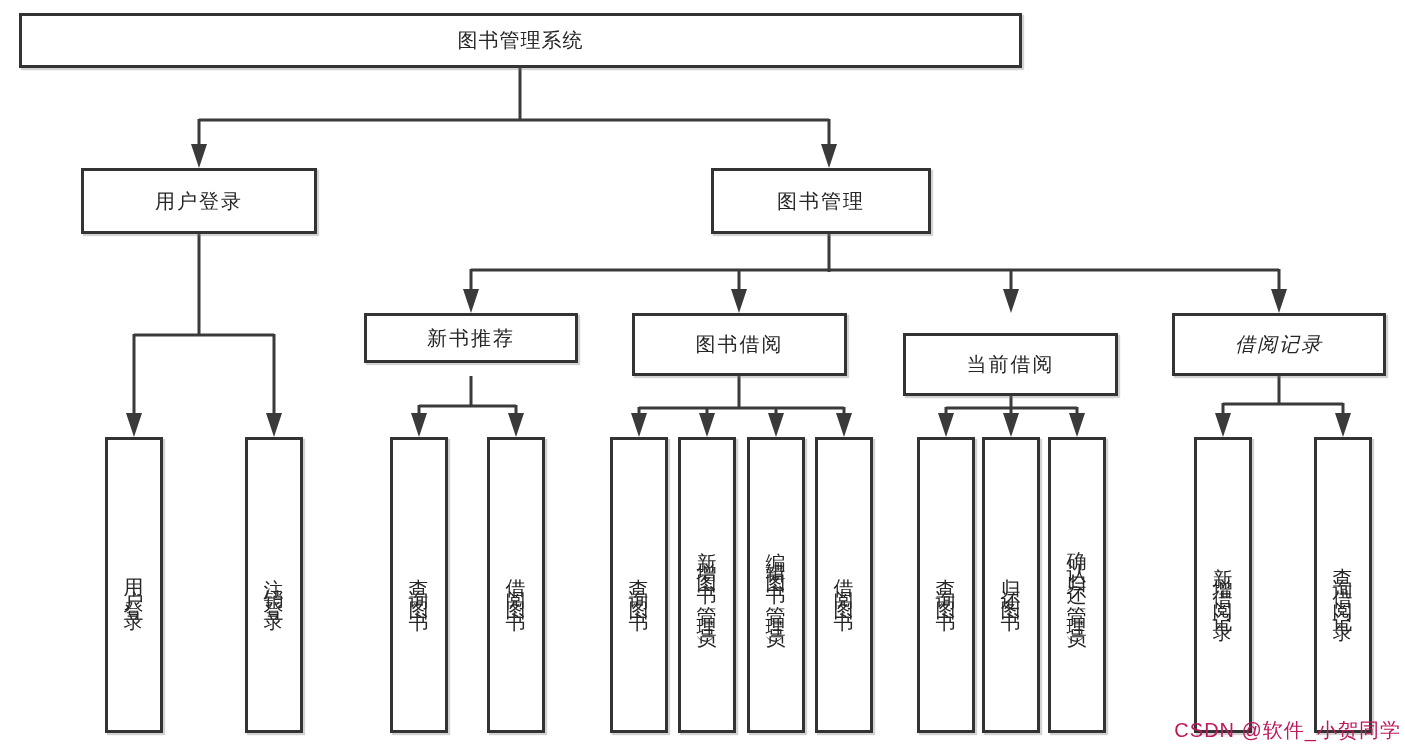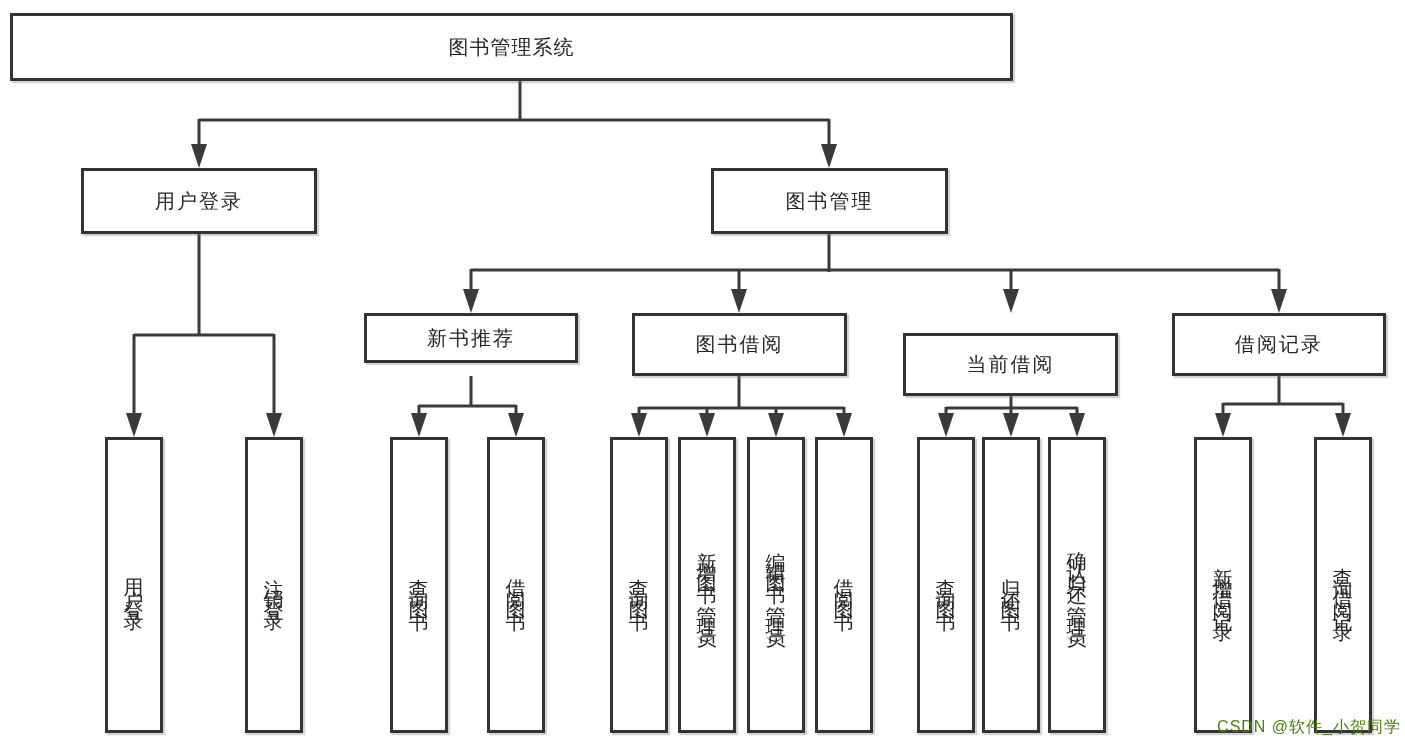--- a/index.html
+++ b/index.html
@@ -41,23 +41,23 @@
     writing-mode: vertical-rl;
     text-orientation: mixed;
     font-size: 20px;
     line-height: 1;
     letter-spacing: 11px;
   }
   .watermark {
     position: absolute;
     right: 4px;
     top: 717px;
-    font-size: 16px;
+    font-size: 20px;
     letter-spacing: 1px;
-    color: #4d7c0f;
+    color: #be185d;
     white-space: nowrap;
   }
 </style>
 </head>
 <body>
 
 <div class="stage">
 
   <svg class="wires" viewBox="0 0 1405 747" xmlns="http://www.w3.org/2000/svg">
     <g stroke="#3a3a3a" stroke-width="3" fill="none">
@@ -95,41 +95,41 @@
       <polygon points="768,413 784,413 776,437"></polygon>
       <polygon points="836,413 852,413 844,437"></polygon>
       <polygon points="938,413 954,413 946,437"></polygon>
       <polygon points="1003,413 1019,413 1011,437"></polygon>
       <polygon points="1069,413 1085,413 1077,437"></polygon>
       <polygon points="1215,413 1231,413 1223,437"></polygon>
       <polygon points="1335,413 1351,413 1343,437"></polygon>
     </g>
   </svg>
 
-  <div class="node" style="left:10px; top:13px; width:1003px; height:68px;">
+  <div class="node" style="left:19px; top:13px; width:1003px; height:55px;">
     <span class="root-label">图书管理系统</span>
   </div>
 
   <div class="node" style="left:81px; top:168px; width:236px; height:66px;">
     <span class="h-label">用户登录</span>
   </div>
-  <div class="node" style="left:711px; top:168px; width:237px; height:66px;">
+  <div class="node" style="left:711px; top:168px; width:220px; height:66px;">
     <span class="h-label">图书管理</span>
   </div>
 
   <div class="node" style="left:364px; top:313px; width:214px; height:50px;">
     <span class="h-label">新书推荐</span>
   </div>
   <div class="node" style="left:632px; top:313px; width:215px; height:63px;">
     <span class="h-label">图书借阅</span>
   </div>
   <div class="node" style="left:903px; top:313px; width:215px; height:63px;margin-top:20px;">
     <span class="h-label">当前借阅</span>
   </div>
-  <div class="node" style="left:1172px; top:313px; width:214px; height:63px;">
+  <div class="node" style="left:1172px; top:313px; width:214px; height:63px;font-style:italic;">
     <span class="h-label">借阅记录</span>
   </div>
 
   <div class="node leaf" style="left:105px; top:437px; width:58px; height:296px;">
     <span class="v-label">用户登录</span>
   </div>
   <div class="node leaf" style="left:245px; top:437px; width:58px; height:296px;">
     <span class="v-label">注销登录</span>
   </div>
 

